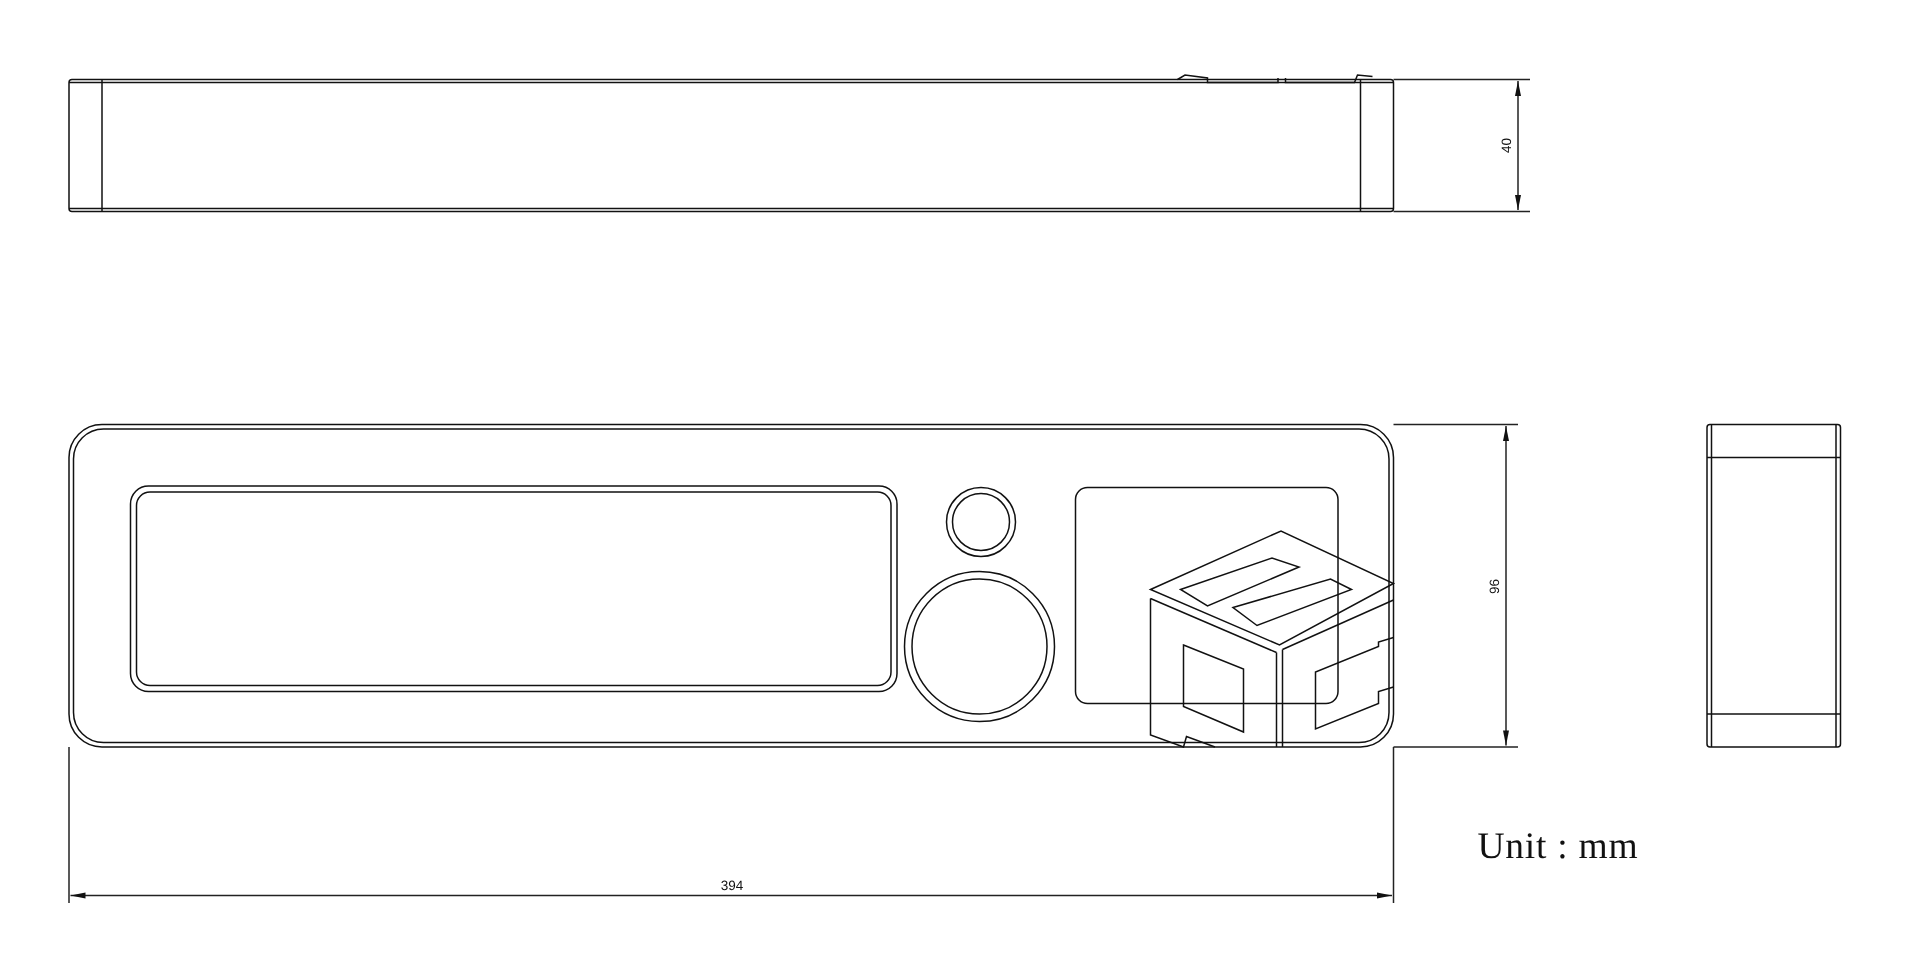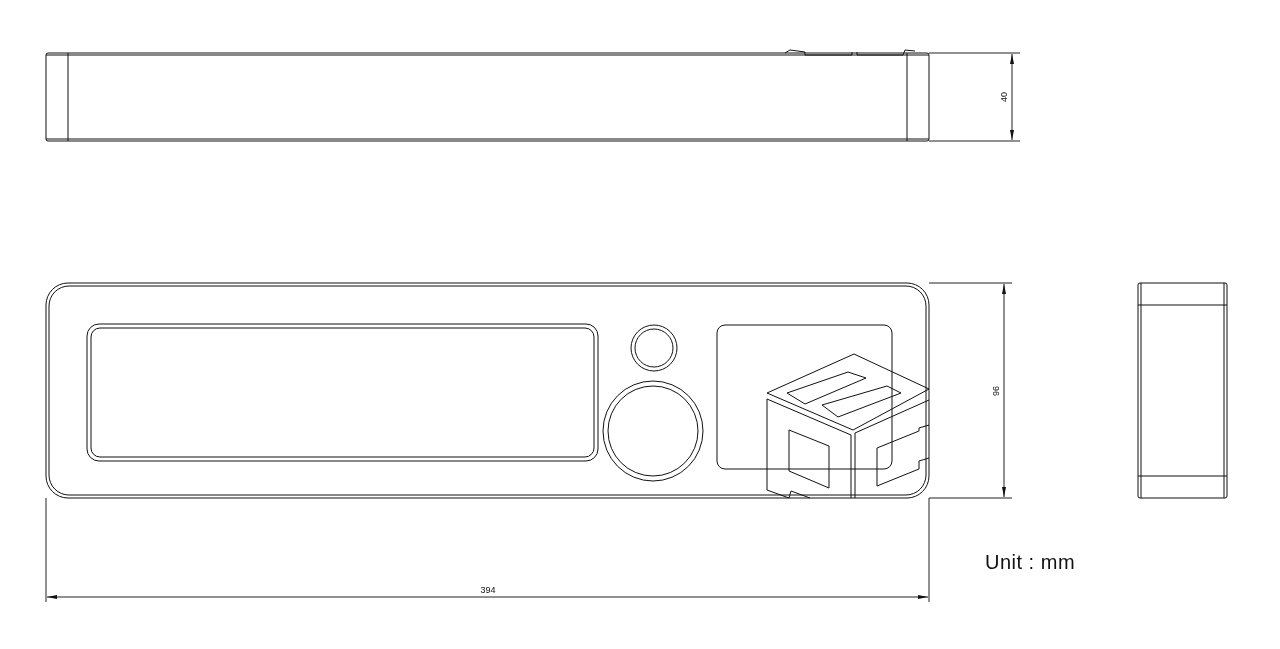--- a/index.html
+++ b/index.html
@@ -2,21 +2,21 @@
 <html><head>
   <meta charset="utf-8">
   <style>
     html, body { margin: 0; padding: 0; background: #ffffff; }
     body { width: 1280px; height: 649px; position: relative; overflow: hidden; font-family: "Liberation Sans", sans-serif; }
     svg { position: absolute; left: 0; top: 0; }
     .ln { fill: none; stroke: #111; stroke-width: 1; }
     .dim { fill: none; stroke: #222; stroke-width: 1; }
     .arrow { fill: #111; stroke: none; }
     .dimtext { font-family: "Liberation Sans", sans-serif; font-size: 9px; fill: #111; }
-    .unit-label { position: absolute; left: 985px; top: 551px; font-size: 20px; color: #111; font-family: Liberation Sans, sans-serif; letter-spacing: 0.5px; }
+    .unit-label { position: absolute; left: 985px; top: 551px; font-size: 25px; color: #111; font-family: Liberation Serif, serif; letter-spacing: 0.5px; }
   </style>
 </head>
 <body>
 
 <svg width="1280" height="649" viewBox="0 0 1280 649">
 
   <g>
     <rect class="ln" x="46" y="53" width="883" height="88" rx="2"></rect>
     <line class="ln" x1="46" y1="55" x2="929" y2="55"></line>
     <line class="ln" x1="46" y1="139" x2="929" y2="139"></line>

